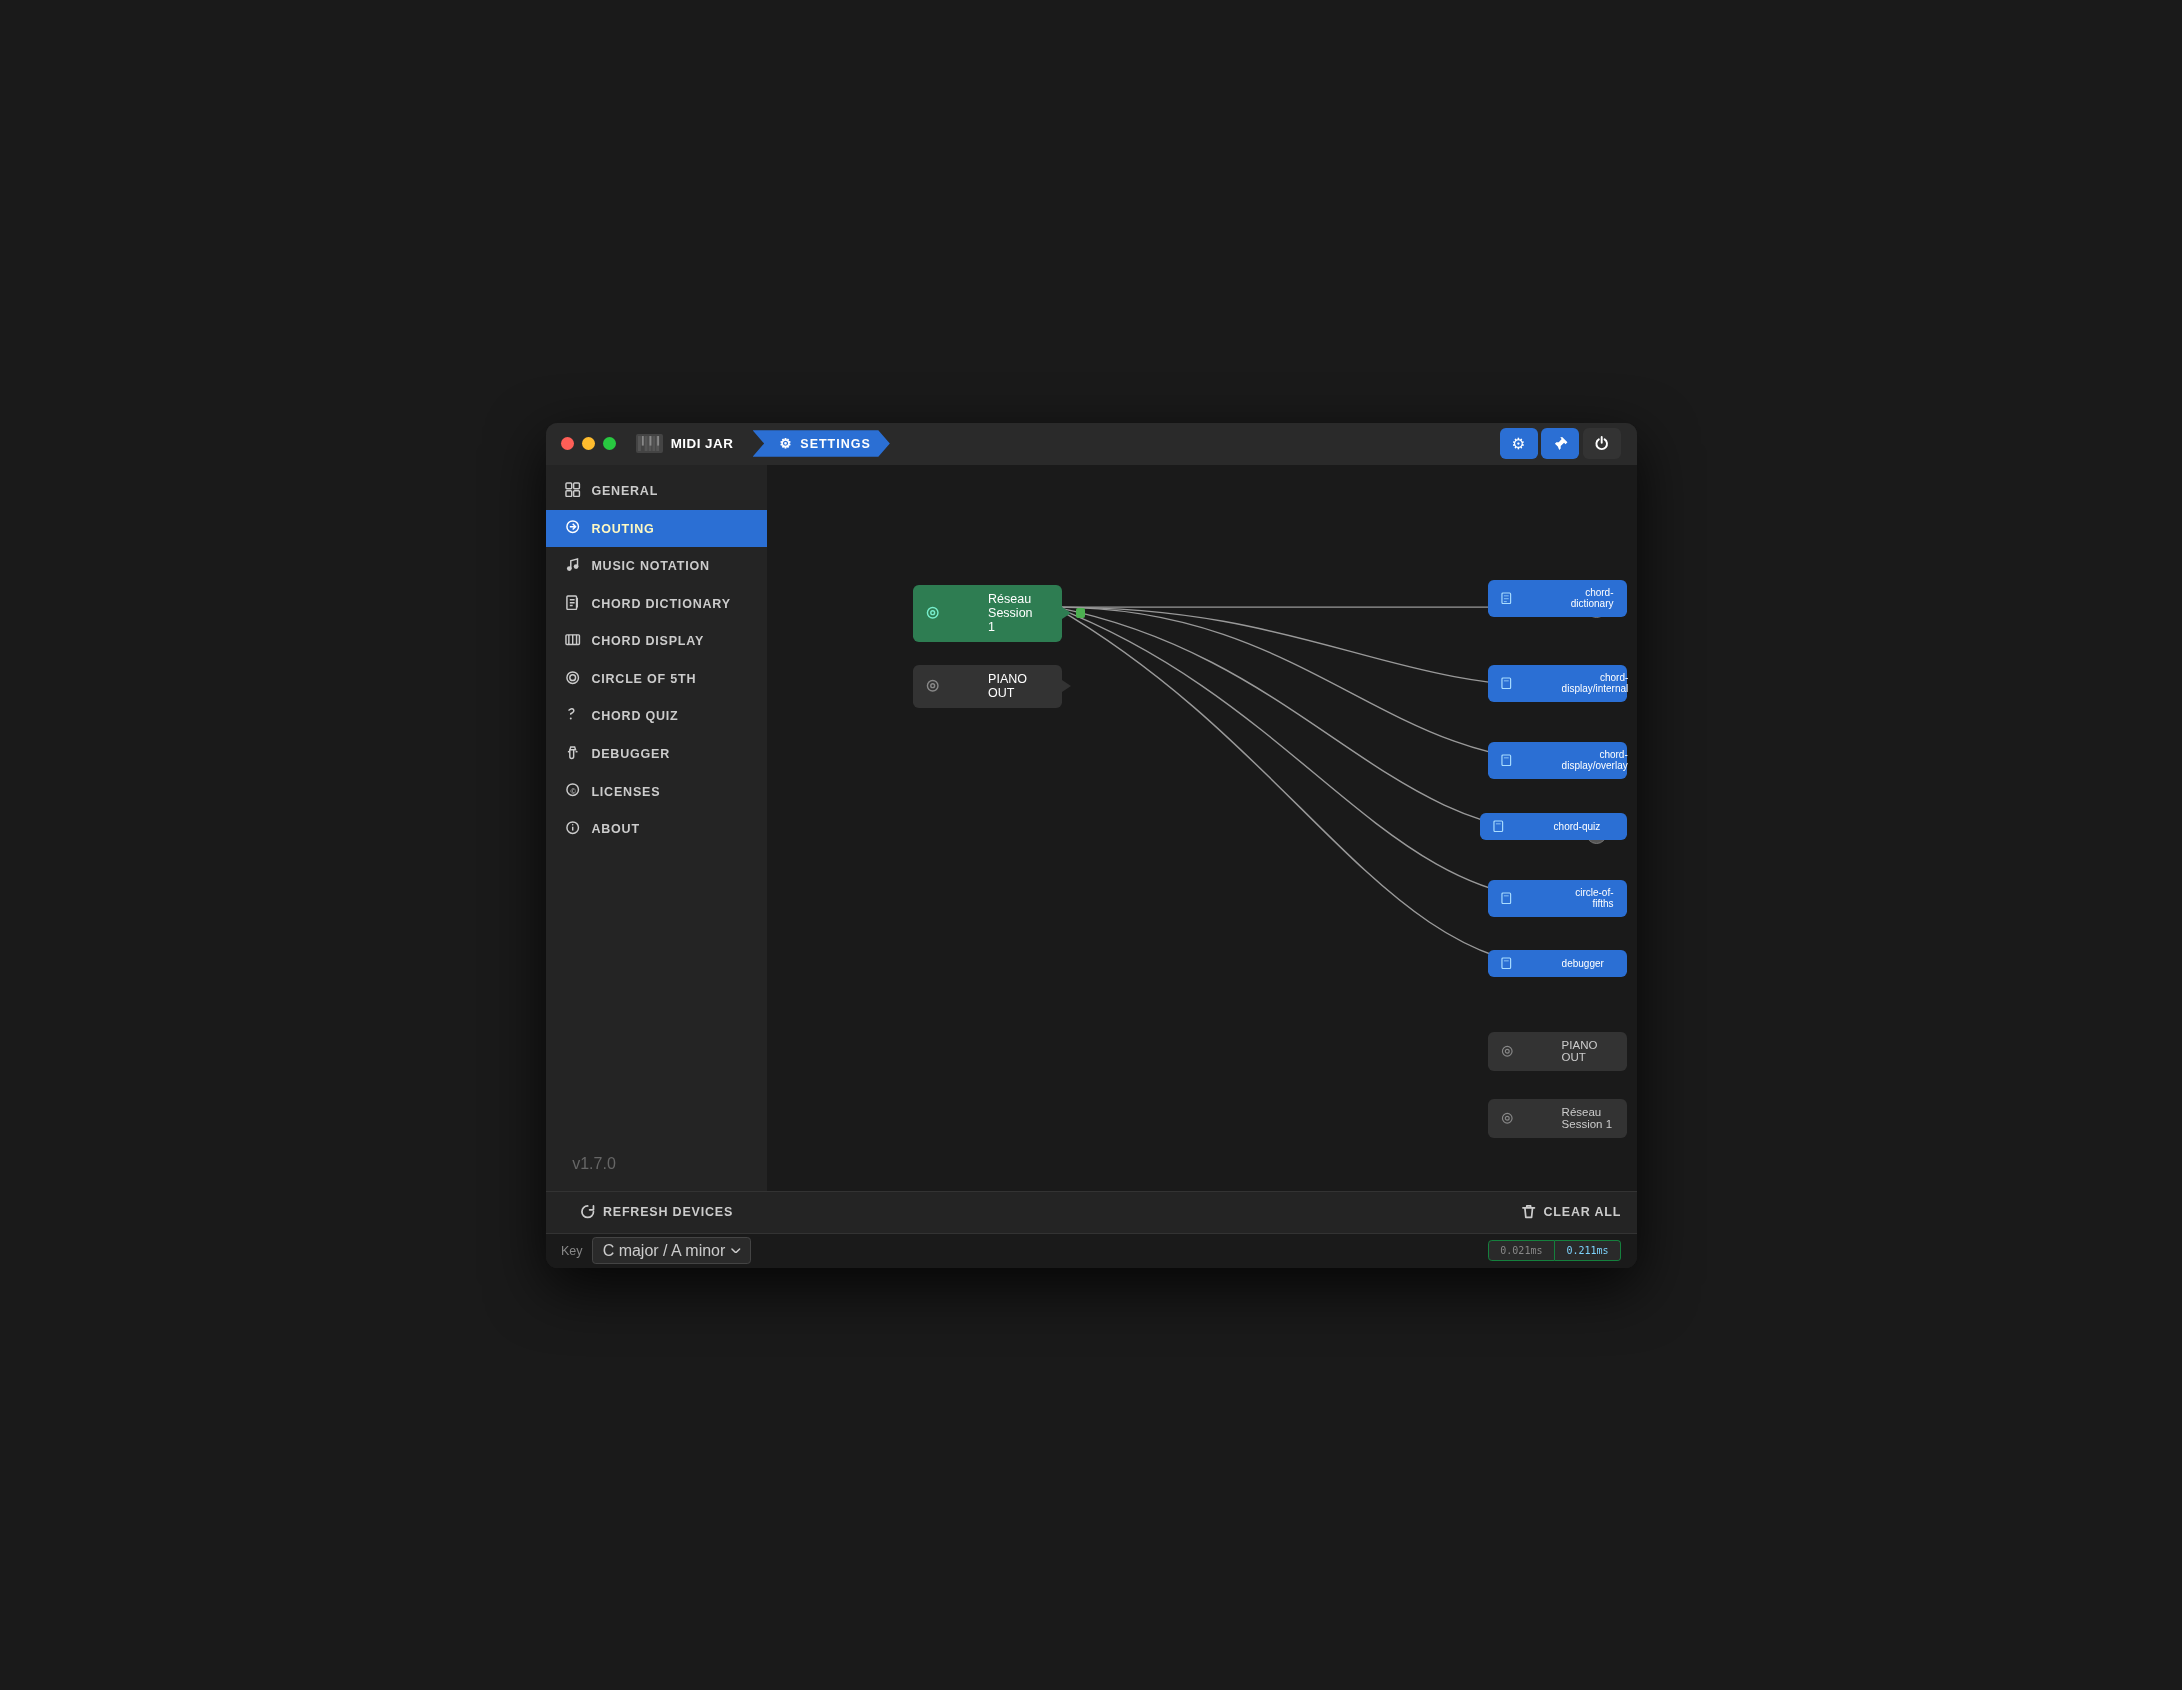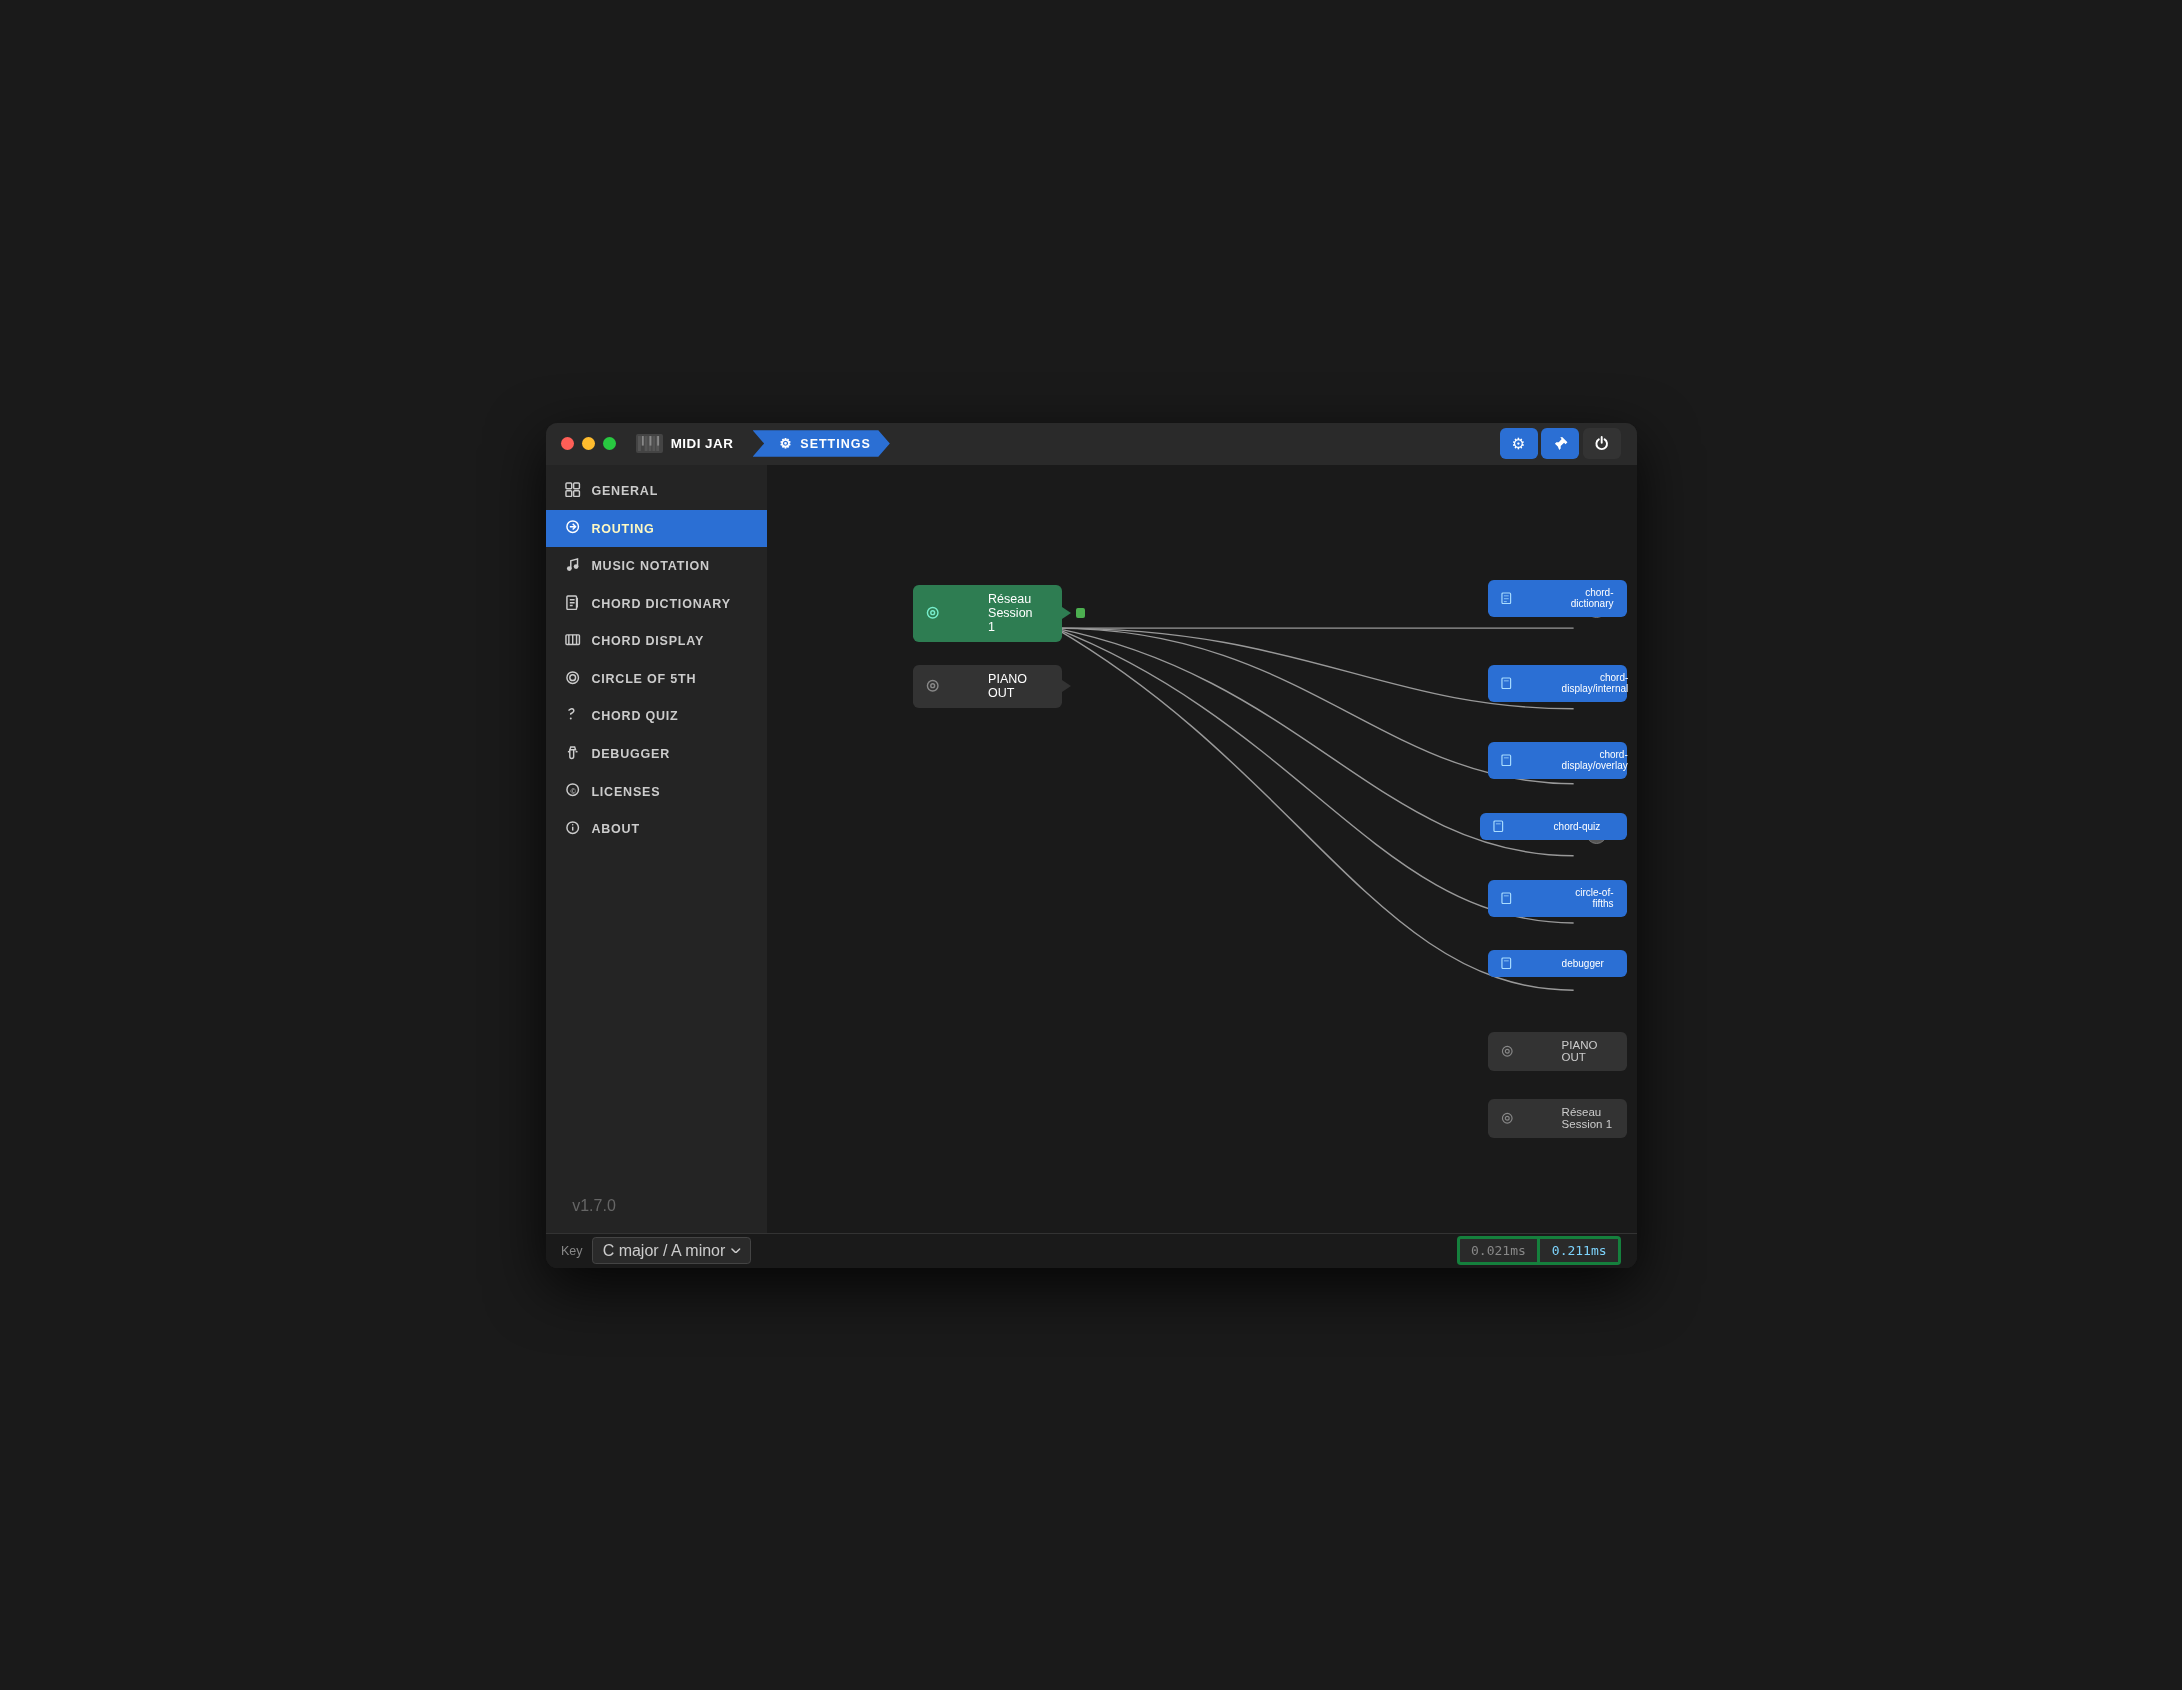--- a/index.html
+++ b/index.html
@@ -282,23 +282,23 @@
       cursor: pointer;
     }
     .timing-display {
       margin-left: auto;
       display: flex;
       gap: 0;
     }
     .timing-val {
       background: #2a2a2a;
       color: #888;
-      font-size: 13px;
+      font-size: 10px;
       padding: 3.8px 11.5px;
-      border: 3px solid #15803d;
+      border: 1px solid #15803d;
       font-family: monospace;
     }
     .timing-val.highlight {
       color: #7dd3fc;
     }
     .timing-val:first-child {
       border-radius: 3.8px 0 0 3.8px;
     }
     .timing-val:last-child {
       border-radius: 0 3.8px 3.8px 0;
@@ -564,20 +564,35 @@
       <div class="node node-device-right" style="right: 9.6px; top: 634px; width: 139px; left: auto; color: #ccc;">
         <svg width="12.5" height="12.5" viewBox="0 0 13 13" style="margin-right:4.8px;flex-shrink:0;">
           <circle cx="6.5" cy="6.5" r="5" stroke="#888" stroke-width="1.2" fill="none"></circle>
           <circle cx="6.5" cy="6.5" r="2" stroke="#888" stroke-width="1.2" fill="none"></circle>
         </svg>
         <span>Réseau Session 1</span>
       </div>
     </div>
   </div>
 
+  <div class="bottom-bar">
+    <div class="refresh-btn">
+      <svg width="15.4" height="15.4" viewBox="0 0 16 16" fill="none" stroke="#ccc" stroke-width="1.8">
+        <path d="M14 8A6 6 0 1 1 8 2" stroke-linecap="round"></path>
+        <path d="M14 2v4h-4" stroke-linecap="round" stroke-linejoin="round"></path>
+      </svg>
+      <span>REFRESH DEVICES</span>
+    </div>
+    <div class="clear-btn">
+      <svg width="13.4" height="15.4" viewBox="0 0 14 16" fill="none" stroke="#ccc" stroke-width="1.8">
+        <path d="M1 4h12M5 4V2h4v2M3 4l1 10h6l1-10" stroke-linecap="round" stroke-linejoin="round"></path>
+      </svg>
+      <span>CLEAR ALL</span>
+    </div>
+  </div>
 
   <div class="status-bar">
     <div class="key-selector">
       <span class="key-label">Key</span>
       <div class="key-dropdown">
         <span>C major / A minor</span>
         <svg width="9.6" height="5.8" viewBox="0 0 10 6">
           <path d="M1 1l4 4 4-4" stroke="#ccc" stroke-width="1.5" fill="none" stroke-linecap="round"></path>
         </svg>
       </div>

